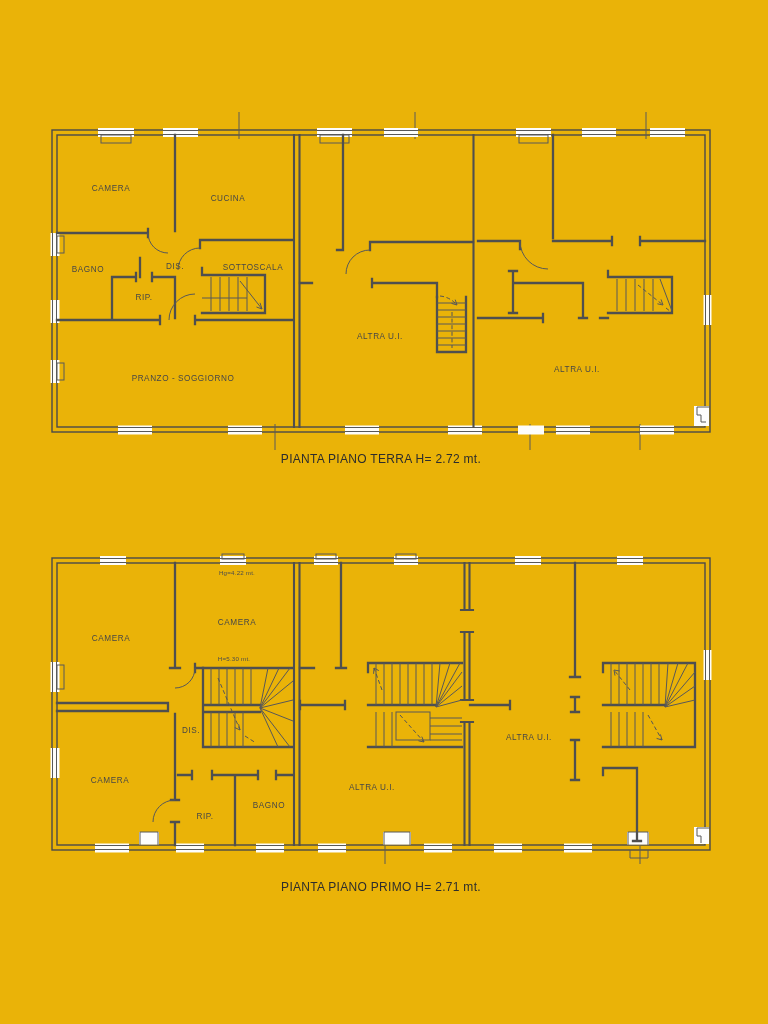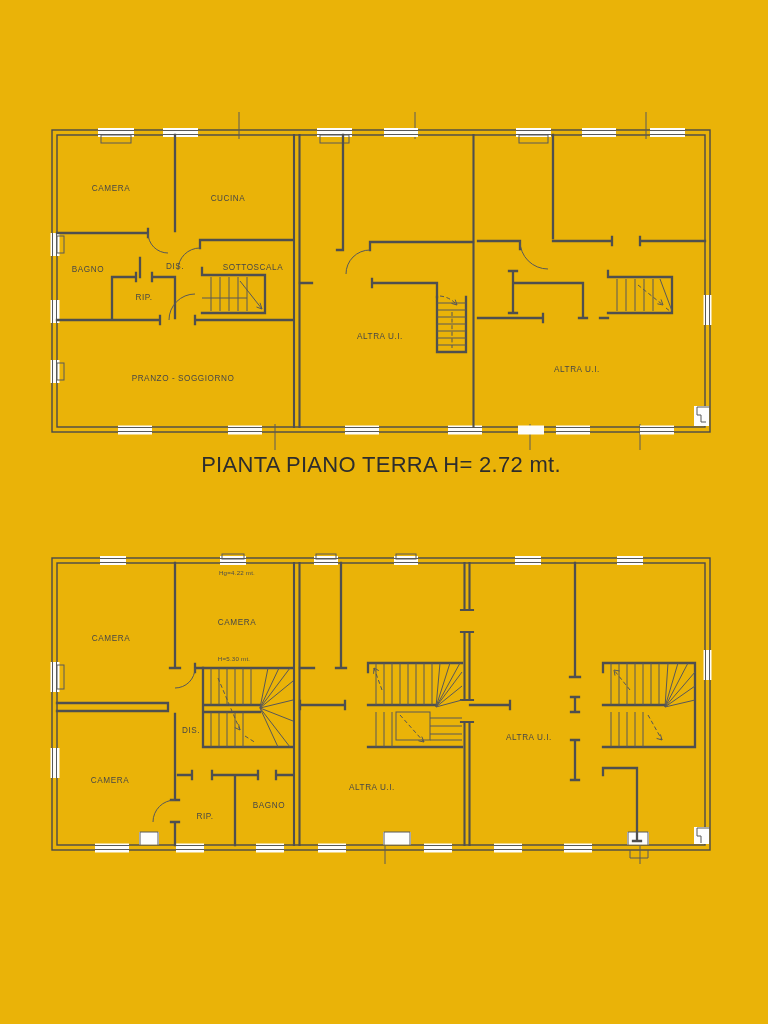--- a/index.html
+++ b/index.html
@@ -14,21 +14,21 @@
   .thin{stroke:#585858;stroke-width:1;fill:none;stroke-linecap:butt;}
   .tick{stroke:#5a5a5a;stroke-width:1;fill:none;}
   .dash{stroke:#555555;stroke-width:1;fill:none;stroke-dasharray:4 2.6;}
   .wash{fill:#fdfdfc;stroke:none;}
   .box{stroke:#585858;stroke-width:1;fill:none;}
   .rm{font-family:"Liberation Sans",sans-serif;font-size:8.2px;letter-spacing:.55px;
       fill:#474747;text-anchor:middle;}
   .nt{font-family:"Liberation Sans",sans-serif;font-size:6.2px;letter-spacing:.2px;
       fill:#4c4c4c;text-anchor:middle;}
   .caption{position:absolute;left:0;width:730px;box-sizing:border-box;padding-left:32px;
-      text-align:center;font-size:22px;letter-spacing:.3px;color:#2d2d2d;}
+      text-align:center;font-size:12px;letter-spacing:.3px;color:#2d2d2d;}
   #cap1{top:452px;}
   #cap2{top:880px;}
 </style>
 </head>
 <body>
 
 <div class="page">
 
   <svg id="plan1" width="768" height="365" viewBox="0 100 768 365">
 
@@ -239,14 +239,15 @@
     <text class="nt" x="237" y="575">Hg=4.22 mt.</text>
     <text class="nt" x="234" y="661">H=5.30 mt.</text>
     <text class="rm" x="191" y="733">DIS.</text>
     <text class="rm" x="110" y="783">CAMERA</text>
     <text class="rm" x="205" y="819">RIP.</text>
     <text class="rm" x="269" y="808">BAGNO</text>
     <text class="rm" x="372" y="790">ALTRA U.I.</text>
     <text class="rm" x="529" y="740">ALTRA U.I.</text>
   </svg>
 
+  <div id="cap2" class="caption">PIANTA PIANO PRIMO H= 2.71 mt.</div>
 
 </div>
 
 </body></html>

